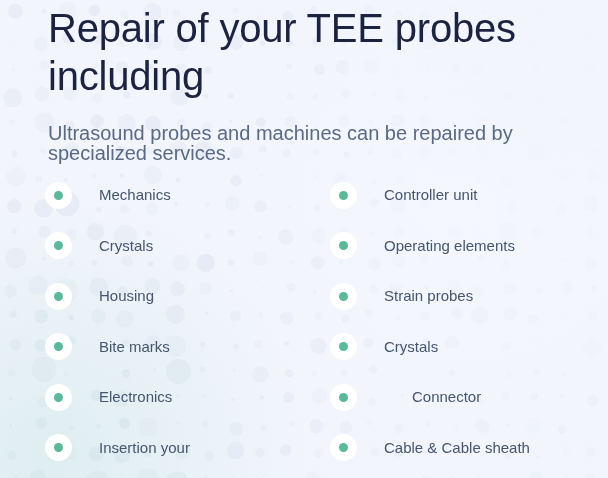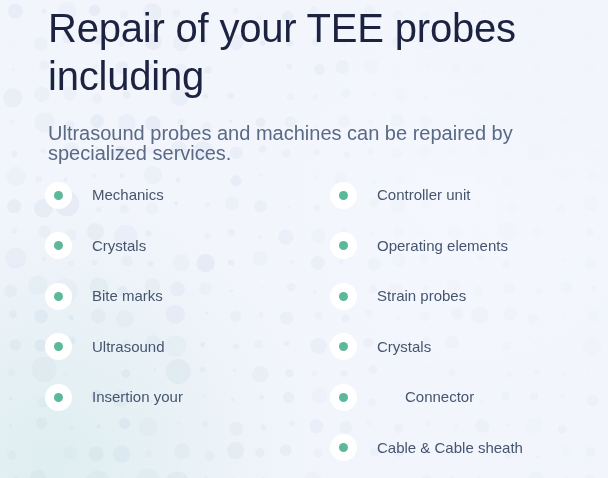--- a/index.html
+++ b/index.html
@@ -94,21 +94,21 @@
     top: 0;
   }
   .feature-column.col-left  { left: 45px; width: 280px; }
   .feature-column.col-right { left: 330px; width: 278px; }
 
   .feature-item {
     position: relative;
     height: 50.5px;
     display: flex;
     align-items: center;
-    gap: 8px;
+    gap: 15px;
   }
 
   .bullet {
     position: relative;
     flex: 0 0 auto;
     width: 27px;
     height: 27px;
     border-radius: 50%;
     background: #ffffff;
     box-shadow: 0 0 0 0 rgba(0,0,0,0);
@@ -579,27 +579,33 @@
         <div class="feature-item">
           <span class="bullet" style="background: rgb(255, 255, 255);">
               <span class="dot" style="background: rgb(92, 184, 154);"></span>
             </span>
           <span class="feature-label" style="color: rgb(70, 85, 110);">Crystals</span>
         </div>
         <div class="feature-item">
           <span class="bullet" style="background: rgb(255, 255, 255);">
               <span class="dot" style="background: rgb(92, 184, 154);"></span>
             </span>
+          <span class="feature-label" style="color: rgb(70, 85, 110);">Housing</span>
+        </div>
+        <div class="feature-item">
+          <span class="bullet" style="background: rgb(255, 255, 255);">
+              <span class="dot" style="background: rgb(92, 184, 154);"></span>
+            </span>
           <span class="feature-label" style="color: rgb(70, 85, 110);">Bite marks</span>
         </div>
         <div class="feature-item">
           <span class="bullet" style="background: rgb(255, 255, 255);">
               <span class="dot" style="background: rgb(92, 184, 154);"></span>
             </span>
-          <span class="feature-label" style="color: rgb(70, 85, 110);">Ultrasound</span>
+          <span class="feature-label" style="color: rgb(70, 85, 110);">Electronics</span>
         </div>
         <div class="feature-item">
           <span class="bullet" style="background: rgb(255, 255, 255);">
               <span class="dot" style="background: rgb(92, 184, 154);"></span>
             </span>
           <span class="feature-label" style="color: rgb(70, 85, 110);">Insertion your</span>
         </div>
       </div>
 
       <div class="feature-column col-right">

